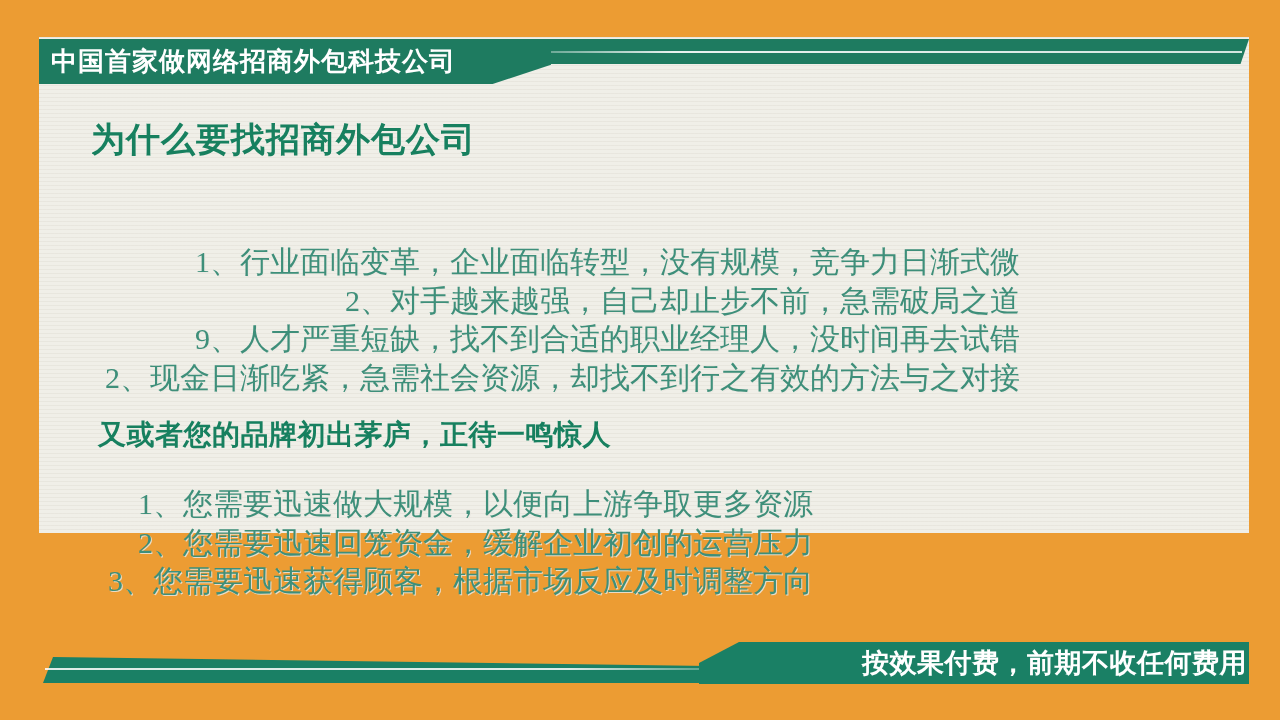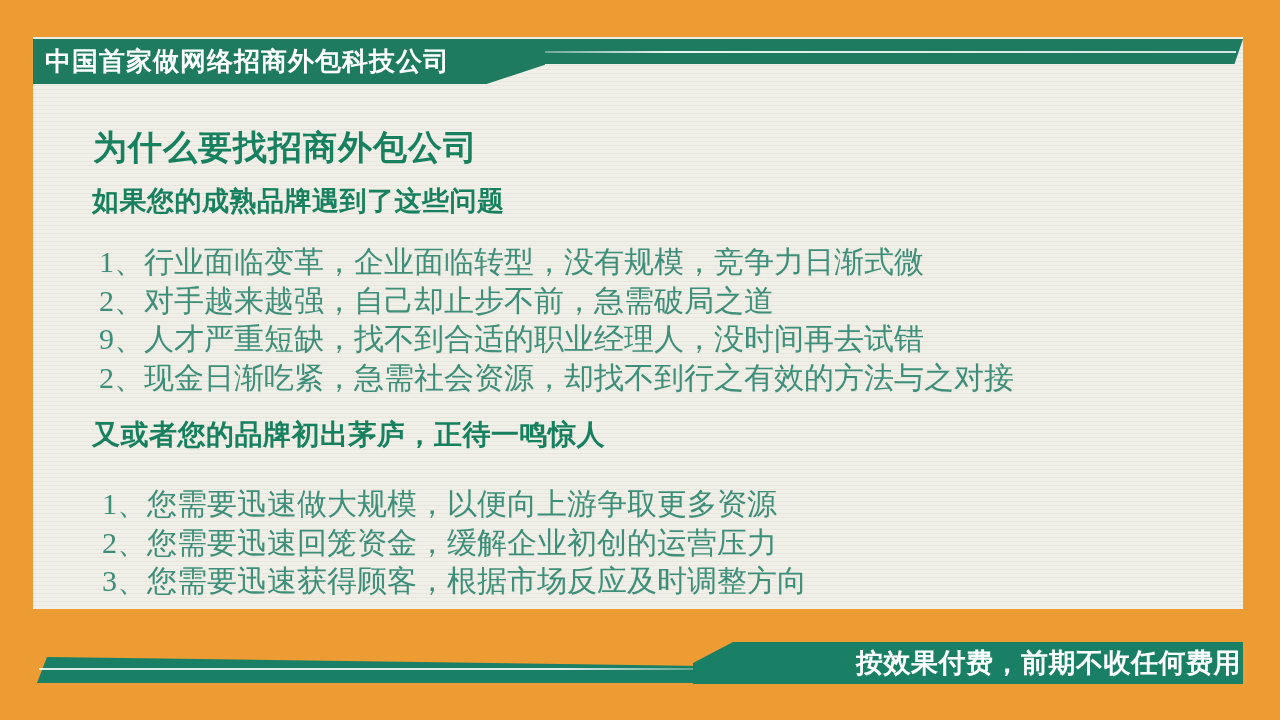--- a/index.html
+++ b/index.html
@@ -3,24 +3,25 @@
 <meta charset="utf-8">
 <style>
   html,body{margin:0;padding:0;}
   body{
     width:1280px;height:720px;
     background:#ec9c33;
     font-family:"Liberation Sans",sans-serif;
     overflow:hidden;position:relative;
   }
   .slide{
-    position:absolute;left:33px;top:37px;width:1210px;height:572px;
+    position:absolute;left:39px;top:37px;width:1210px;height:496px;
     background:
       repeating-linear-gradient(180deg, rgba(205,200,188,0.22) 0 1px, rgba(255,255,255,0) 1px 4px),
       #f0efe8;
+    text-align: right;
   }
   
   .header-strip{
     position:absolute;left:0;top:2px;width:1210px;height:25px;
     background:#1e7b60;
     clip-path:polygon(0 0,100% 0,99.3% 100%,0 100%);
   }
   .header-line{
     position:absolute;left:445px;top:14px;width:758px;height:2px;
     background:linear-gradient(to right, rgba(255,255,255,0.05), rgba(255,255,255,0.9) 25%, rgba(255,255,255,0.8));
@@ -32,21 +33,21 @@
     display:flex;align-items:center;
   }
   .header-block .banner-text{
     color:#ffffff;font-size:26px;font-weight:700;
     letter-spacing:1px;padding-left:12px;white-space:nowrap;
   }
   
   .page-title{
     position:absolute;left:52px;top:84px;
     font-size:34px;font-weight:700;color:#17805f;
-    letter-spacing:1px;line-height:36px;margin:8px;
+    letter-spacing:1px;line-height:36px;margin:0;
   }
   .section-heading{
     position:absolute;left:59px;
     font-size:27px;font-weight:700;color:#17805f;
     letter-spacing:0.5px;line-height:32px;margin:0;white-space:nowrap;
   }
   .heading-1{top:148px;}
   .heading-2{top:382px;font-size:28px;}
   .problem-list{
     position:absolute;left:57px;margin:9px;padding:0;list-style:none;
@@ -83,21 +84,20 @@
 <div class="slide">
 
   <div class="header-strip"></div>
   <div class="header-line"></div>
   <div class="header-block">
     <span class="banner-text">中国首家做网络招商外包科技公司</span>
   </div>
 
   <h1 class="page-title">为什么要找招商外包公司</h1>
 
-  <h2 class="section-heading heading-1">如果您的成熟品牌遇到了这些问题</h2>
   <ol class="problem-list list-1">
     <li>1、行业面临变革，企业面临转型，没有规模，竞争力日渐式微</li>
     <li>2、对手越来越强，自己却止步不前，急需破局之道</li>
     <li>9、人才严重短缺，找不到合适的职业经理人，没时间再去试错</li>
     <li>2、现金日渐吃紧，急需社会资源，却找不到行之有效的方法与之对接</li>
   </ol>
 
   <h2 class="section-heading heading-2">又或者您的品牌初出茅庐，正待一鸣惊人</h2>
   <ol class="problem-list list-2">
     <li>1、您需要迅速做大规模，以便向上游争取更多资源</li>

